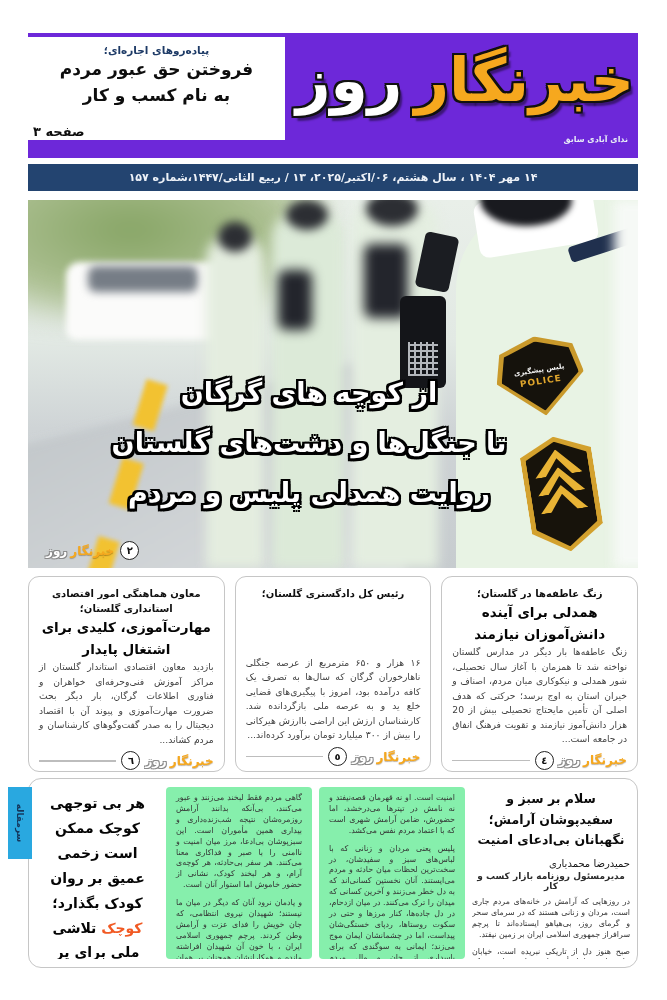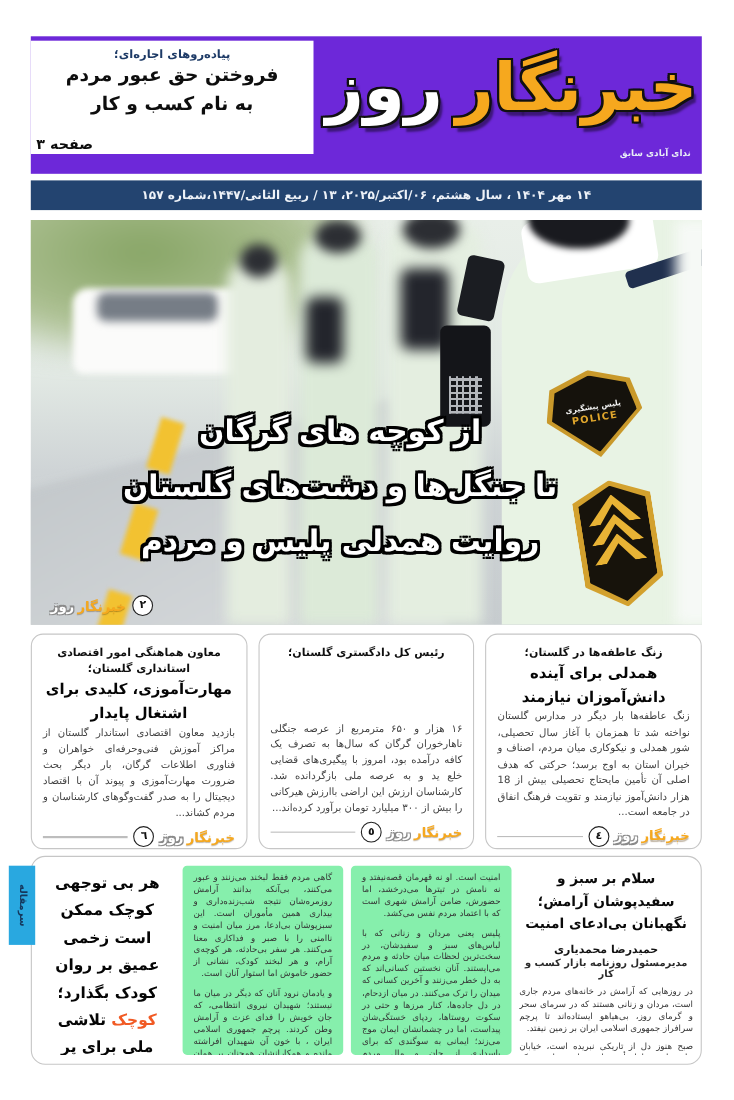--- a/index.html
+++ b/index.html
@@ -123,21 +123,21 @@
 
   
   .bcard{left:28px;top:778px;width:610px;height:190px;border:1.6px solid #c6c6c6;border-radius:13px;
          background:#fff;box-sizing:border-box;padding:8px 7px;display:flex;gap:7px;}
   .etab{position:absolute;left:-21px;top:8px;width:24px;height:72px;background:#29a8e0;
         display:flex;align-items:center;justify-content:center;}
   .etab span{transform:rotate(90deg);white-space:nowrap;font-size:9px;font-weight:800;color:#15375c;}
   .ecol{box-sizing:border-box;overflow:hidden;}
   .col-main{flex:0 0 158px;}
   .col-main .etitle{font-size:12.5px;font-weight:800;color:#0a0a0a;text-align:center;line-height:1.65;margin:2px 4px 0;}
-  .col-main .eauthor{font-size:10px;font-weight:700;color:#141414;text-align:center;margin-top:7px;}
+  .col-main .eauthor{font-size:10px;font-weight:400;color:#141414;margin-top:7px;}
   .col-main .erole{font-size:9px;font-weight:bold;color:#2b2b2b;text-align:center;margin-top:2px;}
   .ebody p{font-size:7.9px;color:#333;text-align:justify;line-height:1.38;margin:6px 0 0;}
   .col-gray{flex:0 0 146px;background:#86efac;border-radius:4px;padding:6px 10px;}
   .col-gray p{font-size:7.9px;color:#333;text-align:justify;line-height:1.38;margin:0 0 7px;}
   .col-side{flex:1 1 auto;display:flex;flex-direction:column;justify-content:space-between;padding:4px 2px 10px;}
   .col-side .h{font-size:14px;font-weight:800;color:#050505;text-align:center;line-height:1.78;}
   .col-side .hl{color:#f15a24;}
 </style>
 </head>
 <body>
@@ -211,21 +211,21 @@
     <span class="pgcircle">۲</span>
   </div>
 </section>
 
 <section class="abs teasers">
 
   <article class="teaser">
     <div class="kicker">زنگ عاطفه‌ها در گلستان؛</div>
     <div class="title">همدلی برای آینده دانش‌آموزان نیازمند</div>
     <div class="spacer"></div>
-    <p class="body">زنگ عاطفه‌ها بار دیگر در مدارس گلستان نواخته شد تا همزمان با آغاز سال تحصیلی، شور همدلی و نیکوکاری میان مردم، اصناف و خیران استان به اوج برسد؛ حرکتی که هدف اصلی آن تأمین مایحتاج تحصیلی بیش از 18 هزار دانش‌آموز نیازمند و تقویت فرهنگ انفاق در جامعه است...</p>
+    <p class="body">زنگ عاطفه‌ها بار دیگر در مدارس گلستان نواخته شد تا همزمان با آغاز سال تحصیلی، شور همدلی و نیکوکاری میان مردم، اصناف و خیران استان به اوج برسد؛ حرکتی که هدف اصلی آن تأمین مایحتاج تحصیلی بیش از 20 هزار دانش‌آموز نیازمند و تقویت فرهنگ انفاق در جامعه است...</p>
     <div class="t-foot">
       <span class="mb">
         <span class="w1">خبرنگار</span>
         <span class="w2">روز</span>
       </span>
       <span class="pgcircle">٤</span>
       <span class="rule"></span>
     </div>
   </article>
 

